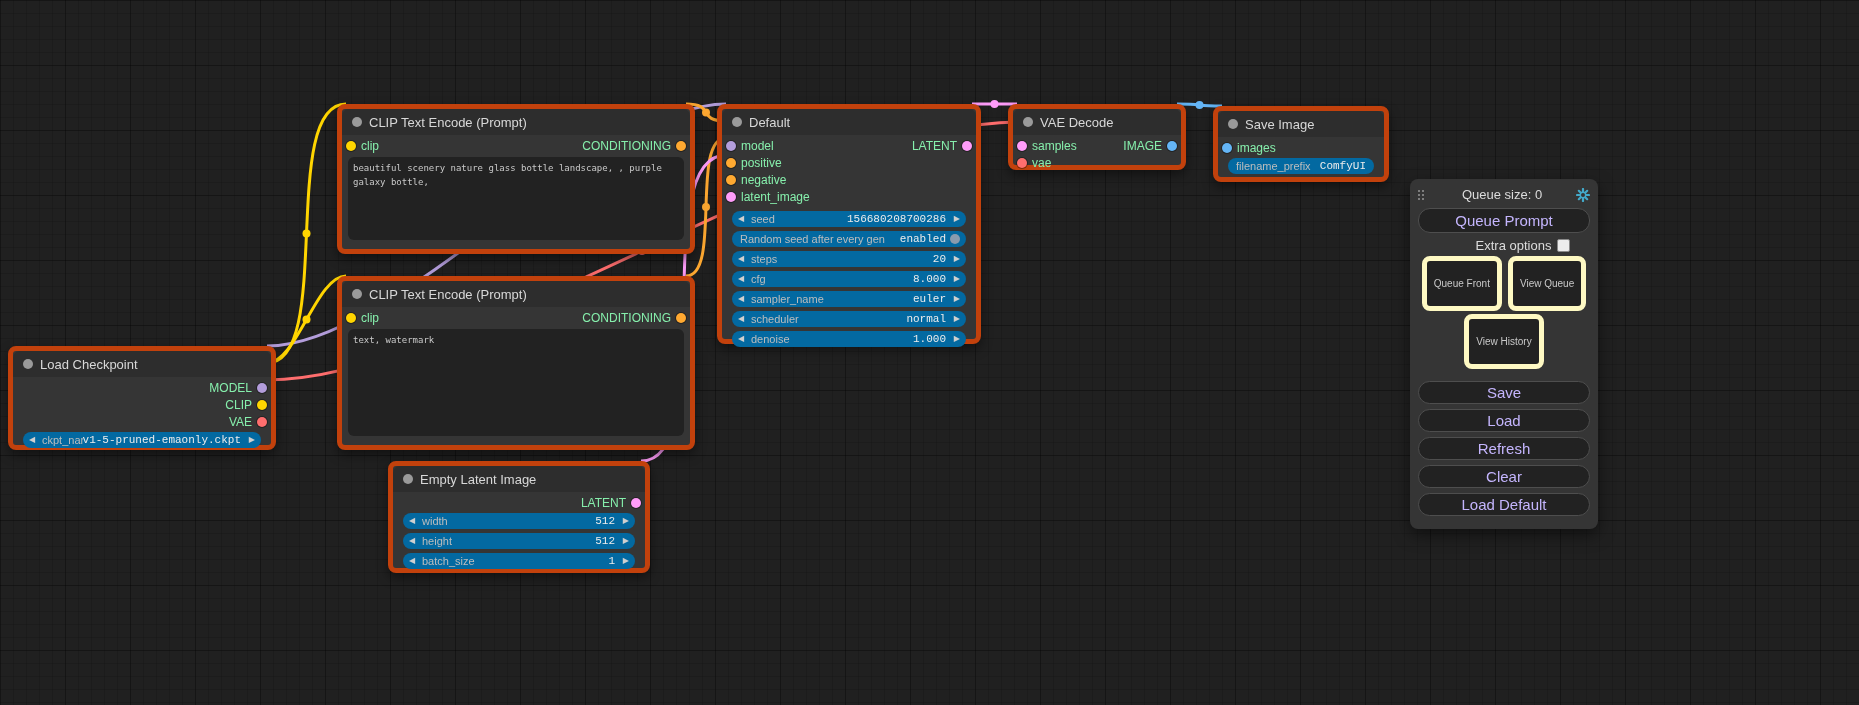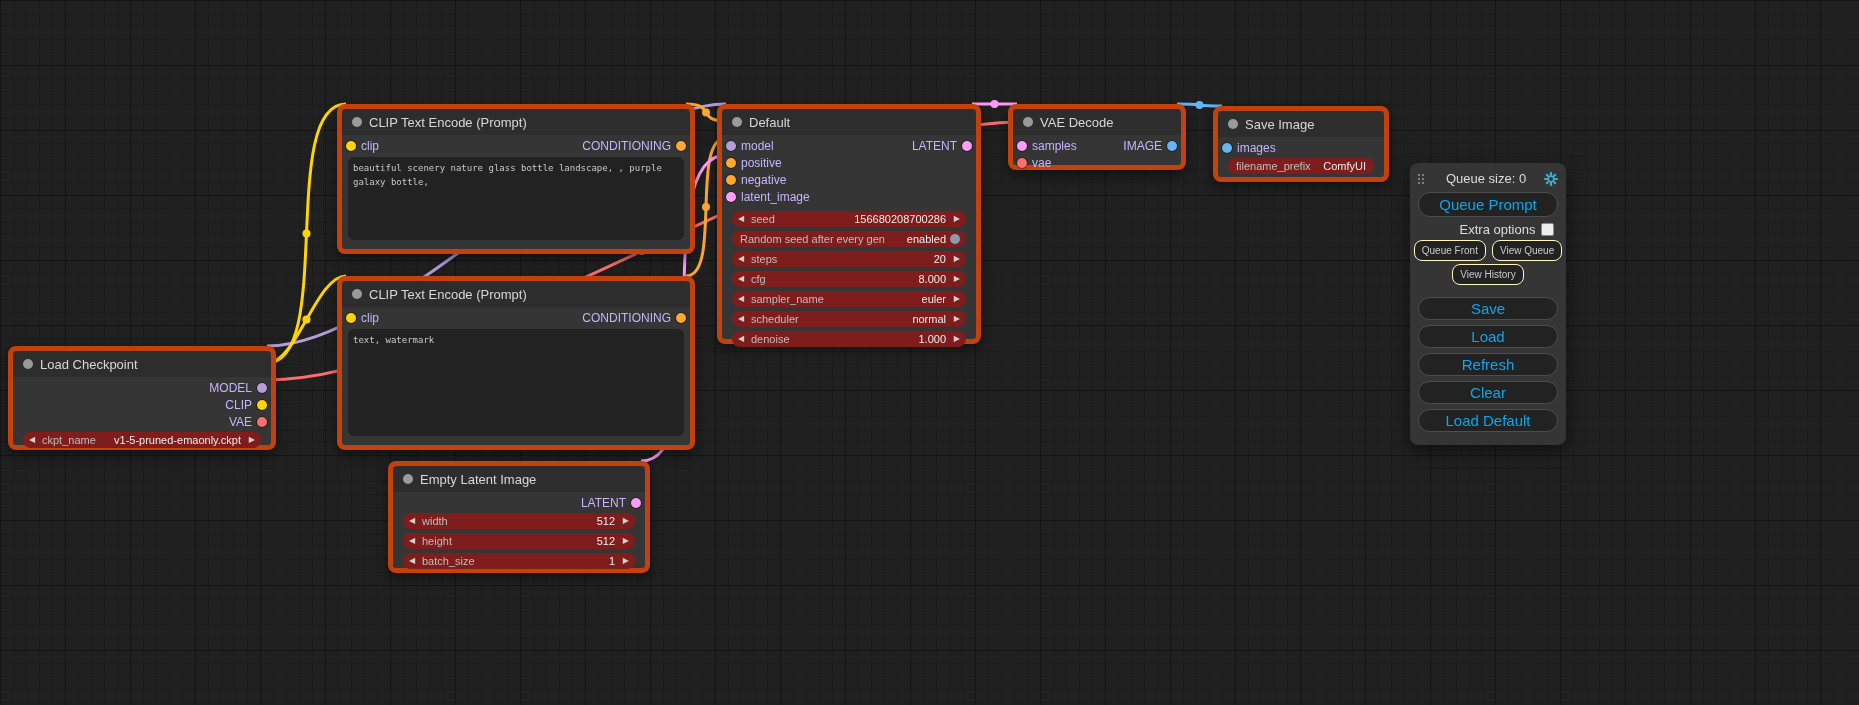--- a/index.html
+++ b/index.html
@@ -23,34 +23,34 @@
     box-shadow:0 5px 12px rgba(0,0,0,.45);
     display:flex; flex-direction:column;margin-top:36px;
   }
   .node-title {
     height:26px; flex:none; background:#2d2d2d; border-radius:7px 7px 0 0;
     display:flex; align-items:center; padding:0 10px; gap:7px;
     font-size:13px; color:#d8d8d8; white-space:nowrap;
   }
   .title-dot { width:10px; height:10px; border-radius:50%; background:#9a9a9a; flex:none; }
   .node-body { flex:1; padding:2px 0 5px; display:flex; flex-direction:column; }
-  .slot-row { height:17px; flex:none; display:flex; align-items:center; padding:0 4px; font-size:12px; color:#c4b5fd; }
+  .slot-row { height:17px; flex:none; display:flex; align-items:center; padding:0 4px; font-size:12px; color:#86efac; }
   .slot-in { display:flex; align-items:center; gap:5px; }
   .slot-out { display:flex; align-items:center; gap:5px; margin-left:auto; }
   .dot { width:10px; height:10px; border-radius:50%; flex:none; box-shadow:0 0 0 1px rgba(0,0,0,.35); }
 
   .widget {
-    height:16px; flex:none; margin:2px 10px; background:#7f1d1d; border-radius:8px;
+    height:16px; flex:none; margin:2px 10px; background:#0369a1; border-radius:8px;
     display:flex; align-items:center; padding:0 6px; font-size:11px; color:#c9c9c9;
     white-space:nowrap;
   }
   .widget .arrow { font-size:8px; color:#cfcfcf; flex:none; width:10px; line-height:16px; }
   .widget .arrow.right { text-align:right; }
   .widget .wlabel { margin-left:3px; color:#bdbdbd; overflow:hidden; }
-  .widget .wvalue { margin-left:auto; margin-right:4px; color:#ececec; }
+  .widget .wvalue { margin-left:auto; margin-right:4px; color:#ececec;font-family:Liberation Mono, monospace; }
   .widget.no-arrows .wlabel { margin-left:2px; }
   .widget.no-arrows .wvalue { margin-right:2px; }
   .knob { width:10px; height:10px; border-radius:50%; flex:none; margin-left:2px; }
 
   .node-text {
     flex:1; margin:3px 6px 4px; background:#222; border-radius:6px;
     padding:4px 5px; font-family:"DejaVu Sans Mono", monospace;
     font-size:9px; line-height:14px; color:#c9c9c9;
     white-space:pre-wrap; word-break:break-word; overflow:hidden;
   }
@@ -64,31 +64,31 @@
   .dotgrid {
     display:block; width:2px; height:2px; background:#7d7d7d; margin-top:1px;
     box-shadow:4px 0 0 #7d7d7d, 0 4px 0 #7d7d7d, 4px 4px 0 #7d7d7d, 0 8px 0 #7d7d7d, 4px 8px 0 #7d7d7d;
   }
   .queue-size { flex:1; text-align:center; font-size:13px; color:#dcdcdc; }
   .settings { flex:none; width:14px; height:14px; cursor:pointer; }
 
   .btn {
     display:block; width:calc(100% - 16px); margin:5px 8px;
     background:#222; border:1px solid #4e4e4e; border-radius:12px;
-    color:#0ea5e9; font-size:15px; font-family:inherit; text-align:center;
+    color:#c4b5fd; font-size:15px; font-family:inherit; text-align:center;
     padding:2px 0; cursor:pointer;
   }
   .btn-primary { margin-top:4px; padding:3px 0; }
   .gap-top { margin-top:12px; }
   .extra-options { display:flex; justify-content:center; align-items:center; gap:6px; font-size:13px; margin:3px 0 2px; color:#dcdcdc;padding-left:38px; }
   .checkbox { width:13px; height:13px; background:#ededed; border:1px solid #8a8a8a; border-radius:2px; display:inline-block; cursor:pointer; }
   .small-btns { display:flex; justify-content:center; gap:6px; margin:3px 0; }
   .btn-sm {
-    background:#222; border:1px solid #fef9c3; border-radius:8px;
-    color:#c9c9c9; font-size:10px; font-family:inherit; padding:4px 7px; cursor:pointer;
+    background:#222; border:5px solid #fef9c3; border-radius:8px;
+    color:#c9c9c9; font-size:10px; font-family:inherit; padding:17px 7px; cursor:pointer;
   }
 </style>
 </head>
 <body>
 
 <svg id="links" width="1859" height="705">
     <path d="M 267 346 C 396.7220586484812 346, 596.2779413515188 104, 726 104" stroke="#B39DDB" stroke-width="3" fill="none"></path>
     <circle cx="496.5" cy="225" r="4" fill="#B39DDB"></circle>
     <path d="M 267 363 C 334.6950884481289 363, 278.3049115518711 104, 346 104" stroke="#FFD500" stroke-width="3" fill="none"></path>
     <circle cx="306.5" cy="233.5" r="4" fill="#FFD500"></circle>
@@ -329,21 +329,21 @@
         <span>images</span>
       </span>
     </div>
     <div class="widget no-arrows">
       <span class="wlabel">filename_prefix</span>
       <span class="wvalue">ComfyUI</span>
     </div>
   </div>
 </div>
 
-<div class="queue-panel" style="left:1410px;top:163px;width:156px">
+<div class="queue-panel" style="left:1410px;top:179px;width:188px">
   <div class="qp-header">
     <span class="drag-handle">
         <span class="dotgrid"></span>
       </span>
     <span class="queue-size">Queue size: 0</span>
     <span class="settings">
       <svg width="14" height="14" viewBox="0 0 14 14">
         <g stroke="#43A9C9" stroke-width="2.2" stroke-linecap="round" style="stroke: rgb(67, 169, 201);">
           <line x1="7" y1="1" x2="7" y2="13"></line>
           <line x1="1" y1="7" x2="13" y2="7"></line>

